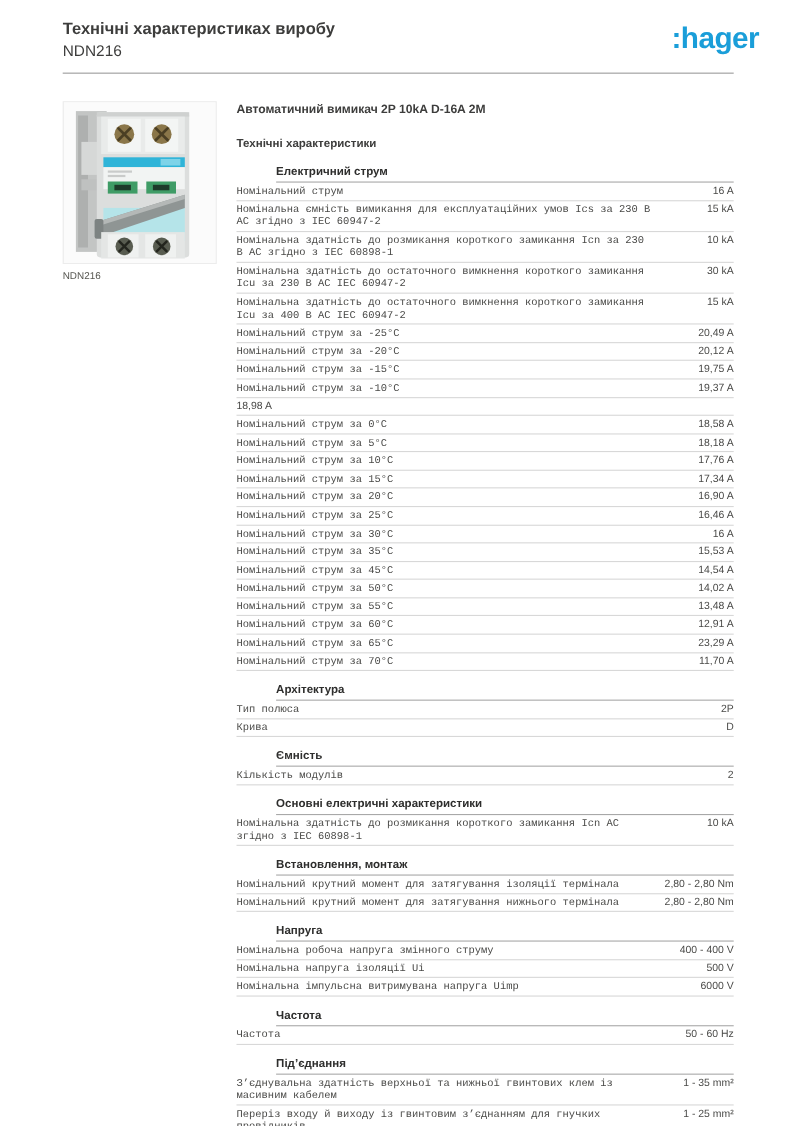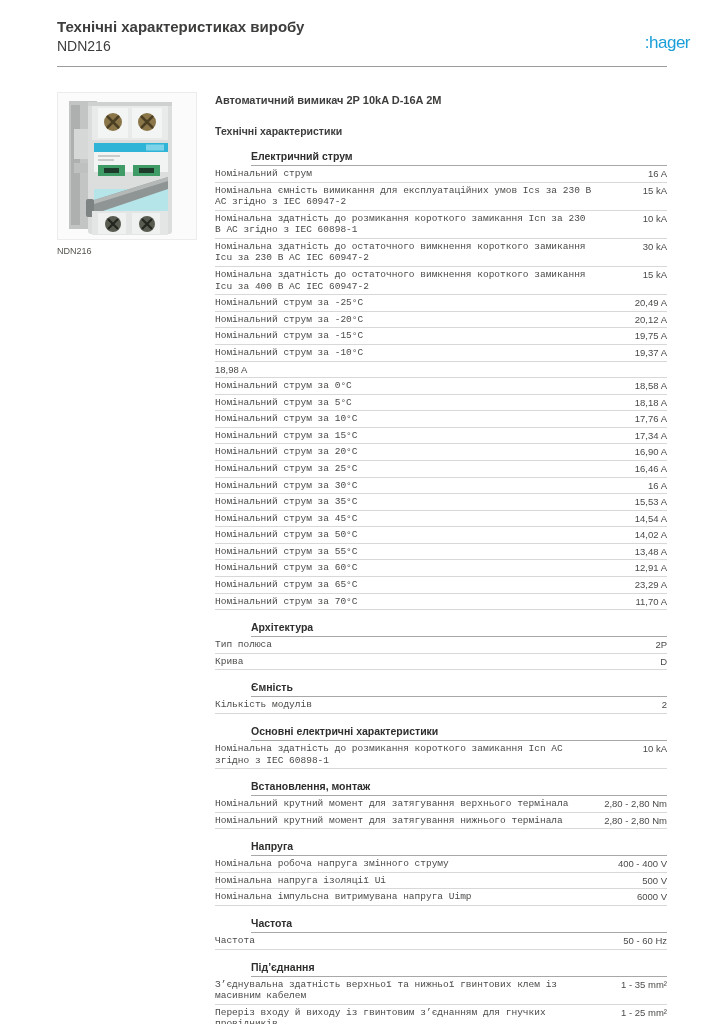--- a/index.html
+++ b/index.html
@@ -32,24 +32,24 @@
     font-weight: bold;
     color: #3d3d3c;
     line-height: 1.25;
   }
   .page-ref {
     font-size: 14px;
     color: #3d3d3c;
     line-height: 1.3;
   }
   .logo {
-    font-size: 17px;
-    font-weight: normal;
+    font-size: 27px;
+    font-weight: bold;
     letter-spacing: -0.5px;
-    margin-top: 16px;
+    margin-top: 4px;
     line-height: 1;
   }
   .header-rule {
     position: absolute;
     top: 66px;
     left: 57px;
     right: 57px;
     border-top: 1.5px solid #9b9b9b;
   }
 
@@ -375,21 +375,21 @@
     <span class="label">Номінальна здатність до розмикання короткого замикання Icn AC згідно з IEC 60898-1</span>
     <span class="value">10 kA</span>
   </div>
 </div>
   </div>
 
   <div class="spec-section">
     <div class="section-title">Встановлення, монтаж</div>
     <div class="rows">
   <div class="spec-row">
-    <span class="label">Номінальний крутний момент для затягування верхнього термінала</span>
+    <span class="label">Номінальний крутний момент для затягування ізоляції термінала</span>
     <span class="value">2,80 - 2,80 Nm</span>
   </div>
 
   <div class="spec-row">
     <span class="label">Номінальний крутний момент для затягування нижнього термінала</span>
     <span class="value">2,80 - 2,80 Nm</span>
   </div>
 </div>
   </div>
 

